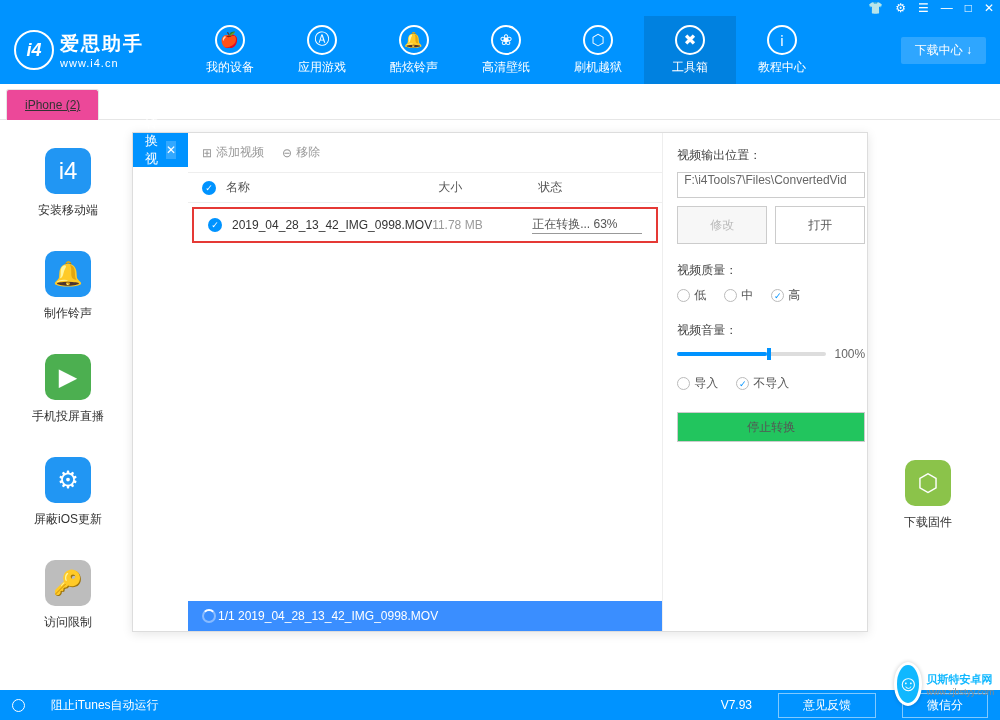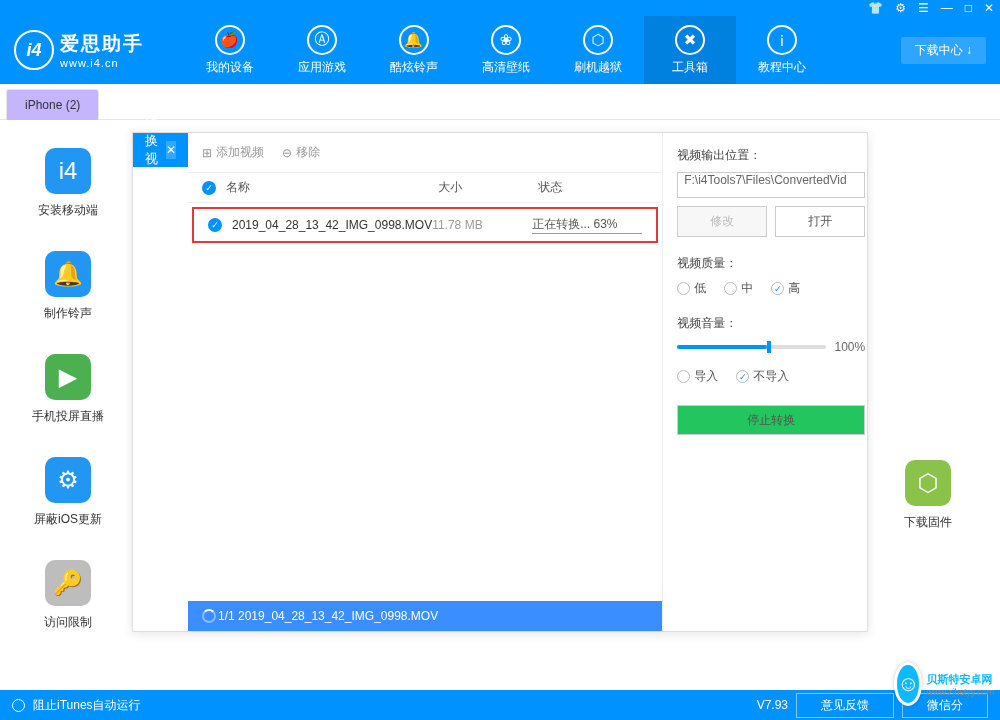--- a/index.html
+++ b/index.html
@@ -16,21 +16,21 @@
 .logo-text .en { font-size: 11px; letter-spacing: 1px; }
 
 .nav { display: flex; height: 100%; flex: 1; }
 .nav-item { width: 92px; display: flex; flex-direction: column; align-items: center; justify-content: center; color: #fff; font-size: 12px; gap: 4px; cursor: pointer; }
 .nav-item.active { background: #0081e0; }
 .nav-icon { width: 30px; height: 30px; border: 2px solid #fff; border-radius: 50%; display: flex; align-items: center; justify-content: center; font-size: 15px; }
 
 .dl-center { margin-left: auto; background: rgba(255,255,255,0.18); color: #fff; font-size: 12px; padding: 5px 14px; border-radius: 2px; cursor: pointer; }
 
 .tabs { height: 36px; border-bottom: 1px solid #e6e6e6; display: flex; align-items: flex-end; padding-left: 6px; }
-.tab { padding: 8px 18px; font-size: 12px; color: #333; border: 1px solid #e6e6e6; border-bottom: none; background: #c4b5fd; border-radius: 3px 3px 0 0; position: relative; top: 1px; }
+.tab { padding: 8px 18px; font-size: 12px; color: #333; border: 1px solid #e6e6e6; border-bottom: none; background: #ec4899; border-radius: 3px 3px 0 0; position: relative; top: 1px; text-decoration: underline; }
 
 .main { position: relative; height: 570px; background: #fff; }
 .sidebar { position: absolute; left: 28px; top: 28px; width: 80px; }
 .side-item { display: flex; flex-direction: column; align-items: center; gap: 8px; margin-bottom: 32px; cursor: pointer; }
 .side-icon { width: 46px; height: 46px; border-radius: 10px; display: flex; align-items: center; justify-content: center; font-size: 24px; color: #fff; }
 .side-label { font-size: 12px; color: #333; text-align: center; }
 .sidebar-right { position: absolute; right: 32px; top: 340px; width: 80px; }
 
 .modal { position: absolute; left: 132px; top: 12px; width: 736px; height: 500px; background: #fff; border: 1px solid #ddd; box-shadow: 0 2px 10px rgba(0,0,0,0.1); display: flex; flex-direction: row; }
 .modal-title { height: 34px; background: #0093ff; color: #fff; display: flex; align-items: center; padding: 0 12px; font-size: 13px; }
@@ -53,34 +53,34 @@
 .row-size { width: 100px; color: #999; }
 .row-status { width: 110px; color: #555; border-bottom: 1px solid #999; }
 
 .progress-bar { margin-top: auto; height: 30px; background: #3a8eff; color: #fff; display: flex; align-items: center; padding: 0 14px; font-size: 12px; gap: 2px; }
 .spinner { width: 14px; height: 14px; border: 2px solid rgba(255,255,255,0.4); border-top-color: #fff; border-radius: 50%; }
 
 .modal-right { width: 216px; padding: 14px; font-size: 12px; color: #555; }
 .sec-label { margin-bottom: 8px; color: #444; }
 .path-input { width: 100%; height: 26px; border: 1px solid #ccc; padding: 0 6px; font-size: 12px; color: #666; overflow: hidden; white-space: nowrap; margin-bottom: 8px; }
 .btn-row { display: flex; gap: 8px; margin-bottom: 18px; }
-.btn { flex: 1; height: 31px; border: 1px solid #ccc; background: #fff; display: flex; align-items: center; justify-content: center; cursor: pointer; font-size: 12px; }
+.btn { flex: 1; height: 38px; border: 1px solid #ccc; background: #fff; display: flex; align-items: center; justify-content: center; cursor: pointer; font-size: 12px; }
 .btn.disabled { color: #bbb; background: #f7f7f7; }
 .radio-row { display: flex; gap: 18px; margin-bottom: 18px; }
 .radio { display: flex; align-items: center; gap: 4px; cursor: pointer; }
 .radio-dot { width: 13px; height: 13px; border: 1px solid #bbb; border-radius: 50%; display: flex; align-items: center; justify-content: center; }
 .radio.sel .radio-dot::after { content: '✓'; font-size: 9px; color: #0093ff; }
 .slider { display: flex; align-items: center; gap: 8px; margin-bottom: 14px; }
 .track { flex: 1; height: 4px; background: #ddd; position: relative; border-radius: 2px; }
 .track::before { content: ''; position: absolute; left: 0; width: 60%; height: 100%; background: #0093ff; border-radius: 2px; }
 .thumb { position: absolute; left: 60%; top: -4px; width: 4px; height: 12px; background: #0093ff; }
 .slider-val { color: #666; }
 .stop-btn { width: 100%; height: 30px; border: 1px solid #ccc; display: flex; align-items: center; justify-content: center; cursor: pointer; margin-top: 20px; background:#22c55e; }
 
-.footer { position: absolute; bottom: 0; left: 0; right: 0; height: 30px; background: #0093ff; display: flex; align-items: center; padding: 0 12px; color: #fff; font-size: 12px; gap: 8px; }
+.footer { position: absolute; bottom: 0; left: 0; right: 0; height: 30px; background: #0093ff; display: flex; align-items: center; padding: 0 12px; color: #fff; font-size: 12px; gap: 26px; }
 .foot-circle { width: 13px; height: 13px; border: 1.5px solid #fff; border-radius: 50%; }
 .foot-version { margin-left: auto; }
 .foot-btn { padding: 3px 24px; border: 1px solid rgba(255,255,255,0.5); cursor: pointer; }
 
 .watermark { position: absolute; right: 6px; bottom: 6px; width: 100px; height: 60px; display: flex; align-items: center; gap: 4px; }
 .wm-circle { width: 44px; height: 44px; border-radius: 50%; background: #10b8ff; border: 3px solid #fff; box-shadow: 0 0 4px rgba(0,0,0,0.2); display:flex; align-items:center; justify-content:center; color:#fff; font-size:22px; }
 .wm-text { font-size: 11px; color: #10b8ff; font-weight: bold; }
 .wm-text .sub { font-size: 9px; color: #888; font-weight: normal; }
 </style>
 </head>

